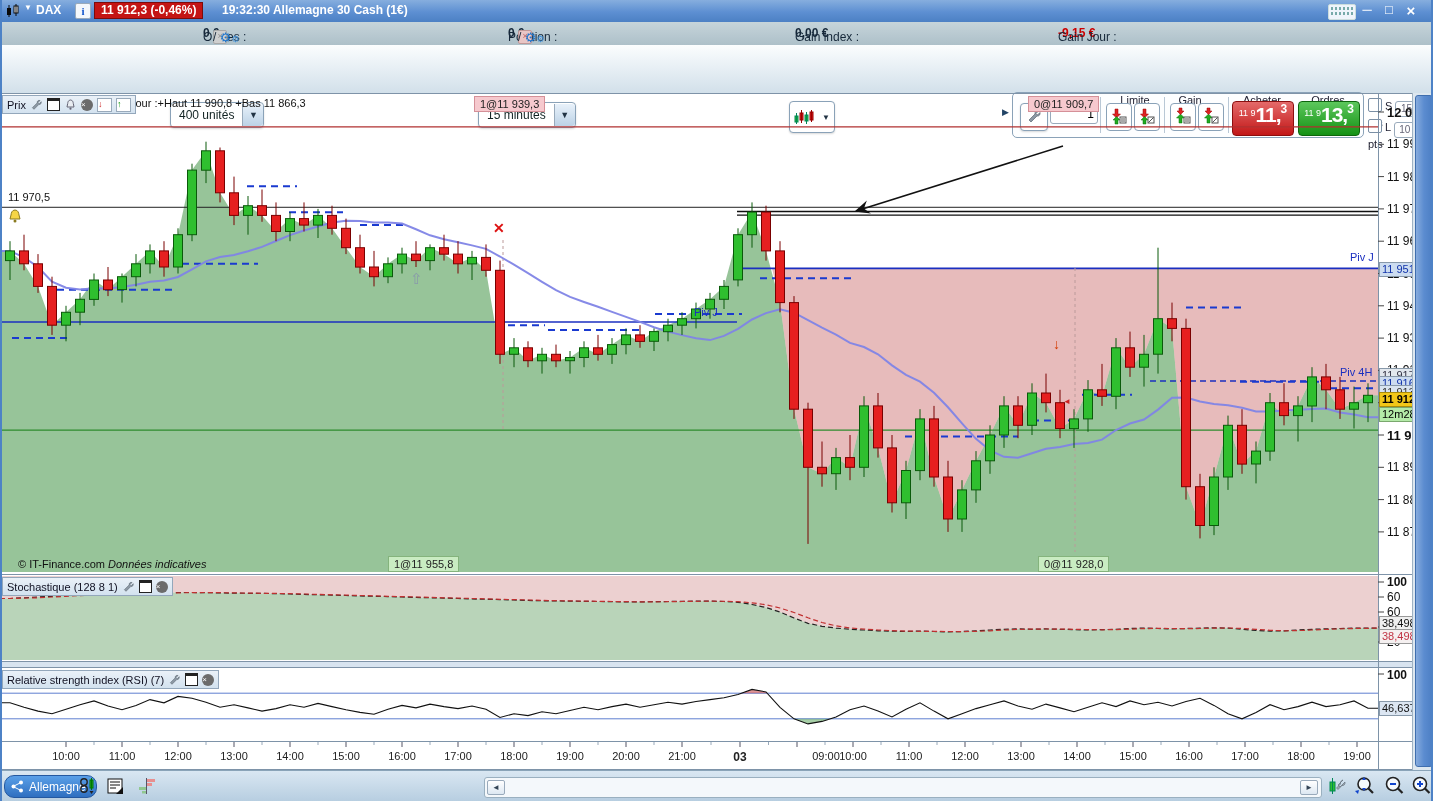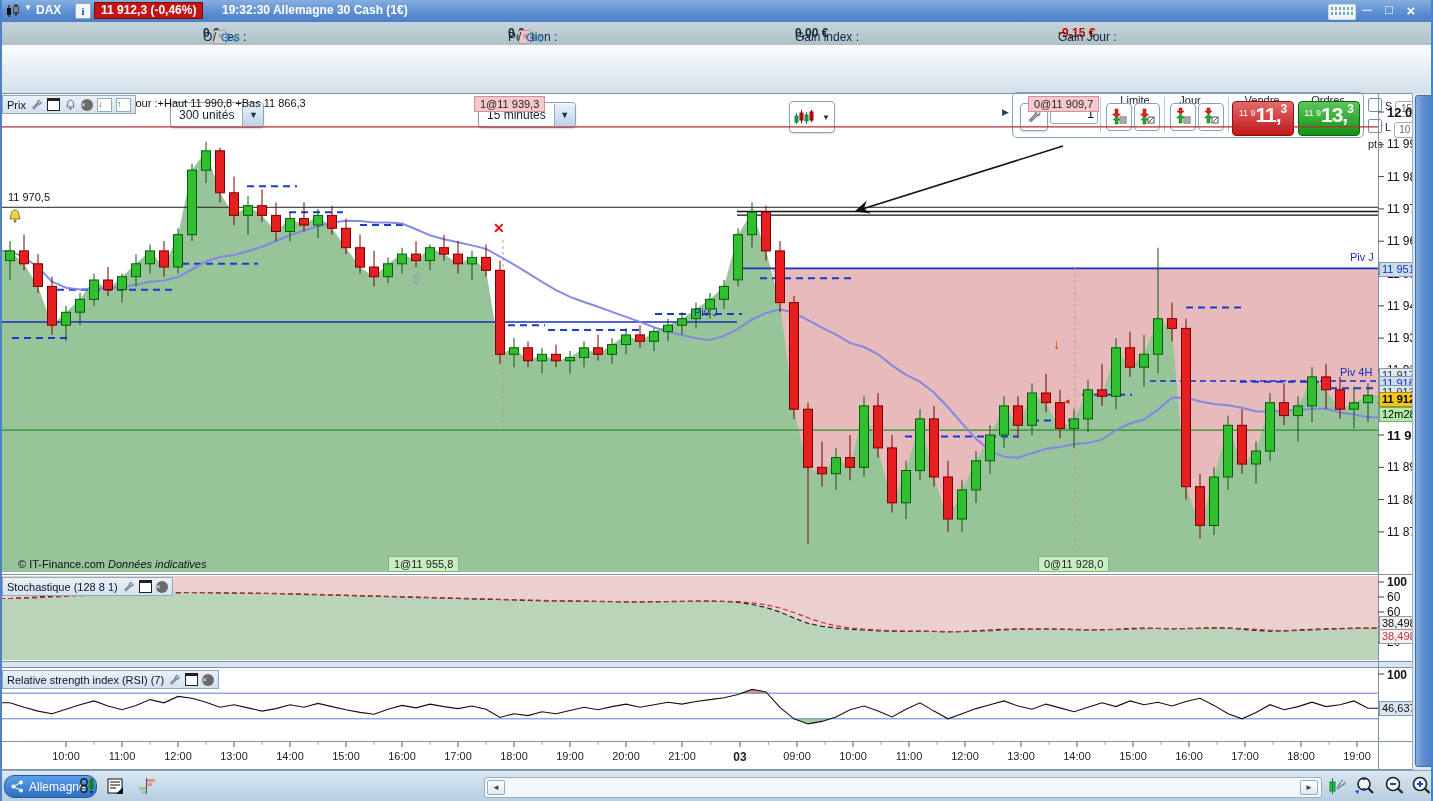--- a/index.html
+++ b/index.html
@@ -141,21 +141,21 @@
     <b>0,00 €</b>
   </span>
   <span style="left:1058px">
     <span>Gain Jour :</span>
     <b style="color:#c00">-9,15 €</b>
   </span>
 </div>
 
 <div id="toolbar" class="abs">
   <div class="dropdown" style="left:170px">
-    <span class="txt">300 unités</span>
+    <span class="txt">400 unités</span>
     <span class="arr">▼</span>
   </div>
   <div class="dropdown" style="left:478px">
     <span class="txt">15 minutes</span>
     <span class="arr">▼</span>
   </div>
   <div class="toolbtn" style="left:789px;top:56px;width:44px;height:30px">
     <svg width="26" height="18">
       <rect x="1" y="8" width="3" height="6" fill="#2fbf2f" stroke="#085"></rect>
         <line x1="2.5" y1="5" x2="2.5" y2="16" stroke="#085"></line>
@@ -191,40 +191,40 @@
   </div>
   <div class="obtn" style="left:1134px">
     <svg width="16" height="18">
       <path d="M4 2 L4 7 L1.5 7 L5.5 11 L9.5 7 L7 7 L7 2 Z" fill="#d22" stroke="#900" stroke-width="0.5"></path>
       <path d="M4 17 L4 13 L2 13 L5.5 9.5 L9 13 L7 13 L7 17 Z" fill="#2a2" stroke="#070" stroke-width="0.5"></path>
       <rect x="9" y="10" width="6" height="6" fill="#fff" stroke="#555"></rect>
         <line x1="9.5" y1="15.5" x2="14.5" y2="10.5" stroke="#555"></line>
     </svg>
   </div>
   <div class="vdiv" style="left:1164px"></div>
-  <span class="tlabel" style="left:1160px">Jour</span>
+  <span class="tlabel" style="left:1160px">Gain</span>
   <div class="obtn" style="left:1170px">
     <svg width="16" height="18">
       <path d="M4 16 L4 11 L1.5 11 L5.5 7 L9.5 11 L7 11 L7 16 Z" fill="#2a2" stroke="#070" stroke-width="0.5"></path>
       <path d="M4 1 L4 4 L2 4 L5.5 7.5 L9 4 L7 4 L7 1 Z" fill="#d22" stroke="#900" stroke-width="0.5"></path>
       <rect x="9" y="10" width="6" height="6" fill="#fff" stroke="#555"></rect>
         <line x1="10" y1="12" x2="14" y2="12" stroke="#555"></line>
         <line x1="10" y1="14" x2="14" y2="14" stroke="#555"></line>
     </svg>
   </div>
   <div class="obtn" style="left:1198px">
     <svg width="16" height="18">
       <path d="M4 16 L4 11 L1.5 11 L5.5 7 L9.5 11 L7 11 L7 16 Z" fill="#2a2" stroke="#070" stroke-width="0.5"></path>
       <path d="M4 1 L4 4 L2 4 L5.5 7.5 L9 4 L7 4 L7 1 Z" fill="#d22" stroke="#900" stroke-width="0.5"></path>
       <rect x="9" y="10" width="6" height="6" fill="#fff" stroke="#555"></rect>
         <line x1="9.5" y1="15.5" x2="14.5" y2="10.5" stroke="#555"></line>
     </svg>
   </div>
   <div class="vdiv" style="left:1228px"></div>
-  <span class="tlabel" style="left:1232px">Vendre</span>
+  <span class="tlabel" style="left:1232px">Acheter</span>
   <div class="bigbtn" id="vendre">
     <span class="sm">11 9</span><span class="bg">11,</span><span class="sp">3</span>
   </div>
   <span class="tlabel" style="left:1298px">Ordres</span>
   <div class="bigbtn" id="acheter">
     <span class="sm">11 9</span><span class="bg">13,</span><span class="sp">3</span>
   </div>
   <span class="slrow" style="top:53px">
     <span class="cbx"></span>
     <span>S</span>
@@ -651,21 +651,21 @@
     <span class="tlab" style="left: 212px;">13:00</span>
     <span class="tlab" style="left: 268px;">14:00</span>
     <span class="tlab" style="left: 324px;">15:00</span>
     <span class="tlab" style="left: 380px;">16:00</span>
     <span class="tlab" style="left: 436px;">17:00</span>
     <span class="tlab" style="left: 492px;">18:00</span>
     <span class="tlab" style="left: 548px;">19:00</span>
     <span class="tlab" style="left: 604px;">20:00</span>
     <span class="tlab" style="left: 660px;">21:00</span>
     <span class="tlab" style="left: 718px; font-weight: bold; font-size: 12px;">03</span>
-    <span class="tlab" style="left: 775px;">09:00</span>
+    <span class="tlab" style="left: 804px;">09:00</span>
     <span class="tlab" style="left: 831px;">10:00</span>
     <span class="tlab" style="left: 887px;">11:00</span>
     <span class="tlab" style="left: 943px;">12:00</span>
     <span class="tlab" style="left: 999px;">13:00</span>
     <span class="tlab" style="left: 1055px;">14:00</span>
     <span class="tlab" style="left: 1111px;">15:00</span>
     <span class="tlab" style="left: 1167px;">16:00</span>
     <span class="tlab" style="left: 1223px;">17:00</span>
     <span class="tlab" style="left: 1279px;">18:00</span>
     <span class="tlab" style="left: 1335px;">19:00</span>

